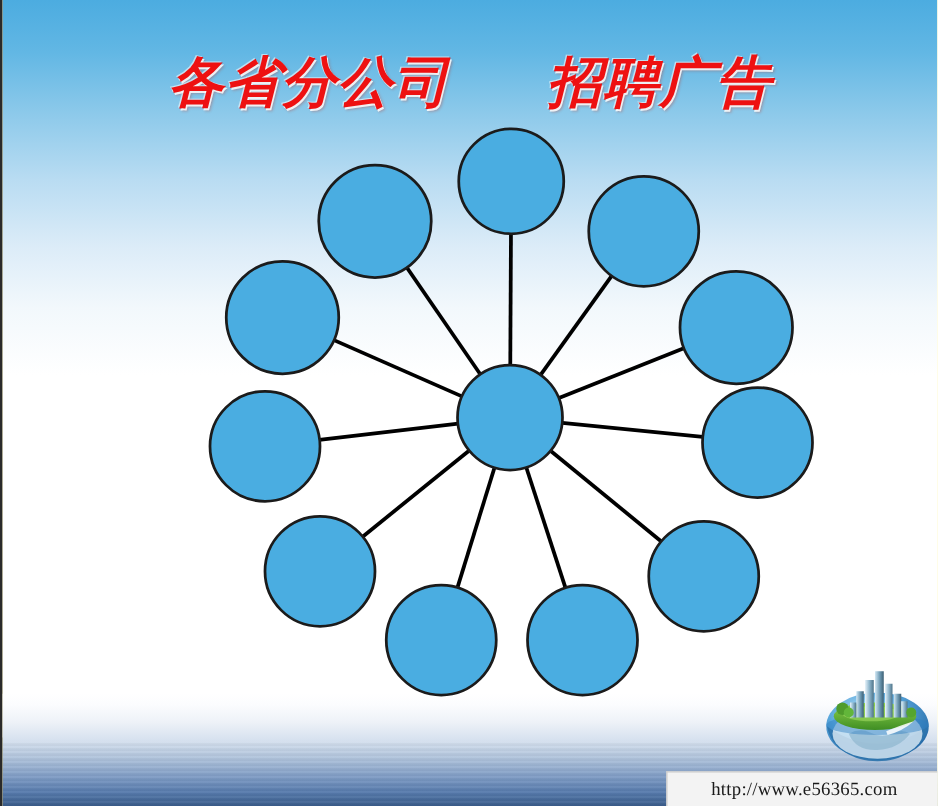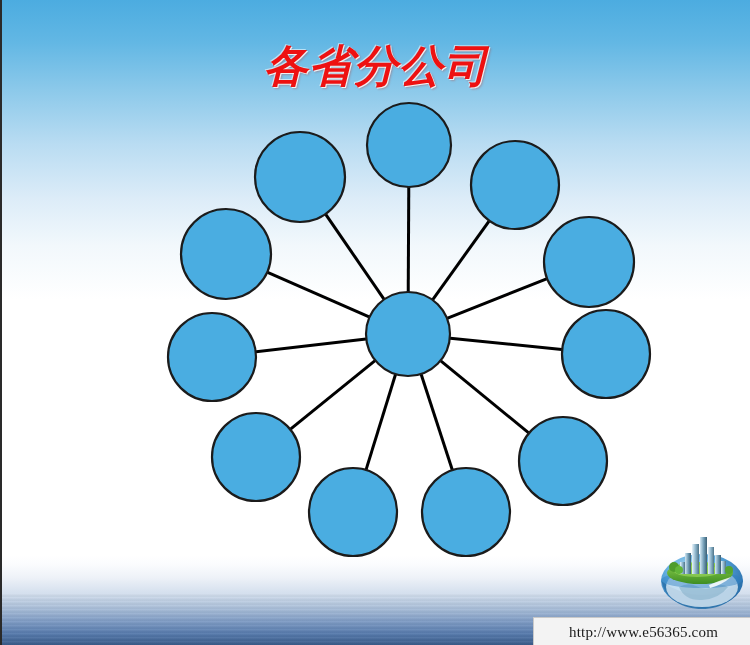--- a/index.html
+++ b/index.html
@@ -152,20 +152,21 @@
 <div id="slide">
 
   <div class="sky-bg"></div>
   <div class="mid-bg"></div>
   <div class="sea-bg">
     <div class="sea-shimmer"></div>
   </div>
 
   <div class="title-row">
     <span class="title-text">各省分公司</span>
+    <span class="title-text">招聘广告</span>
   </div>
 
   <svg class="diagram" viewBox="0 0 750 645">
     <g id="spokes">
         <line x1="406.21163724929636" y1="294.0005598829845" x2="406.78836275070364" y2="184.99944011701552" class="spoke-line"></line>
         <line x1="429.3319606190707" y1="301.50969969867725" x2="488.5014413499758" y2="219.1148153163889" class="spoke-line"></line>
         <line x1="443.1673234903035" y1="319.2152083353489" x2="547.0451272479238" y2="277.89365103949996" class="spoke-line"></line>
         <line x1="445.7974875608999" y1="338.01994823847474" x2="562.212638061055" y2="349.77905434960155" class="spoke-line"></line>
         <line x1="436.9404967605855" y1="359.3512457328668" x2="528.5124784013852" y2="434.3811919804898" class="spoke-line"></line>
         <line x1="418.39242687208434" y1="372.0319307453624" x2="450.9879517843114" y2="472.0664727173695" class="spoke-line"></line>

